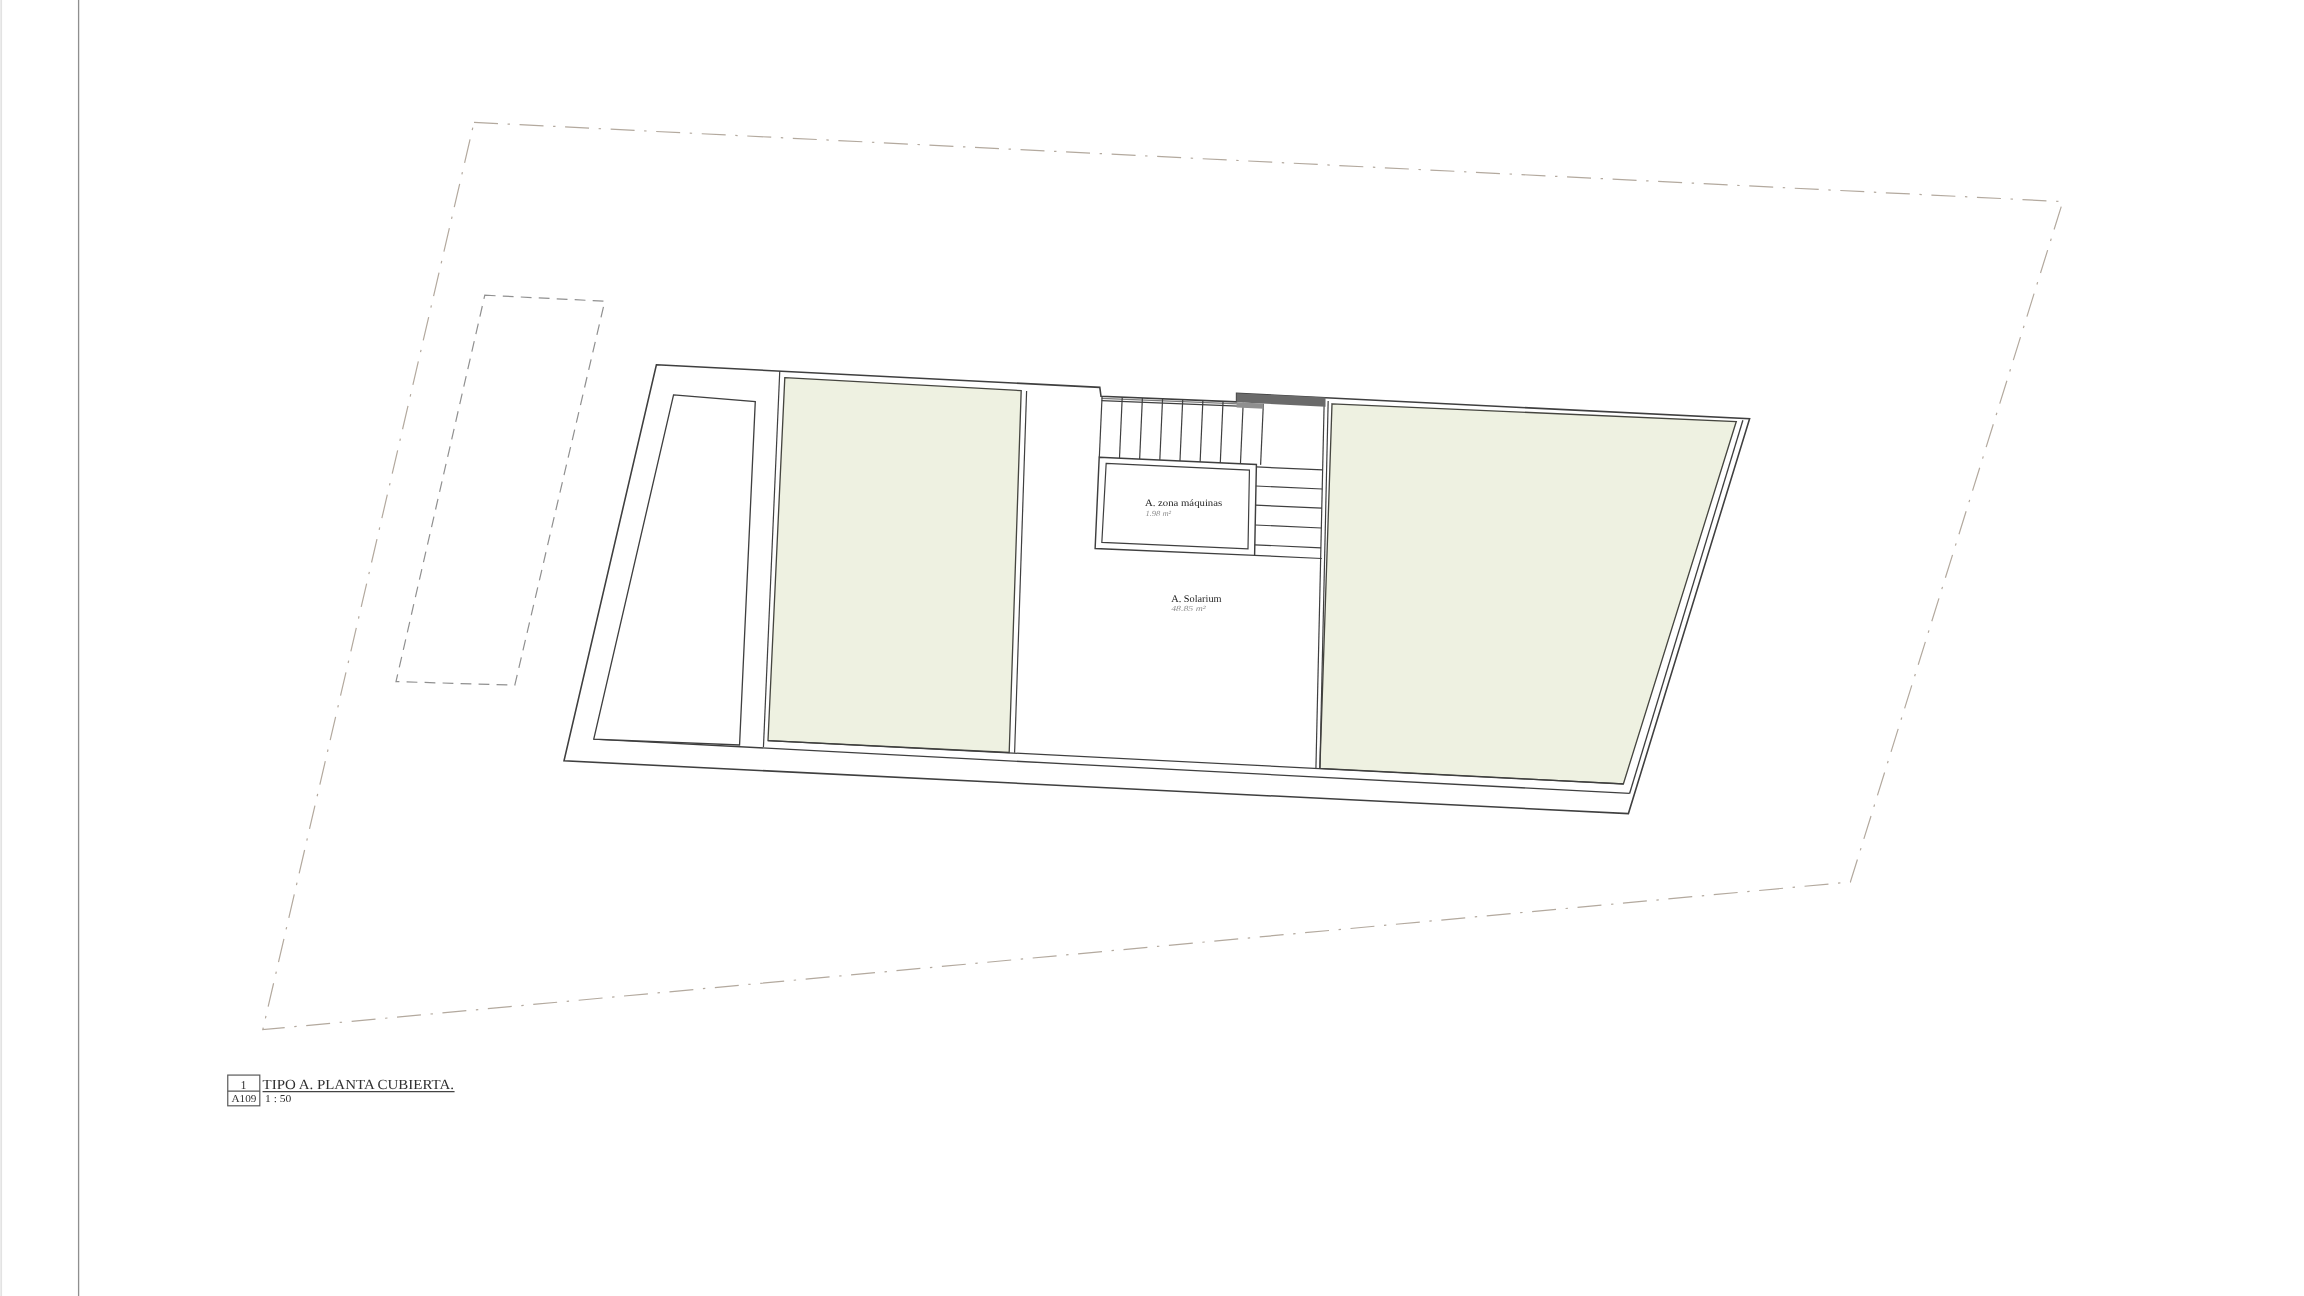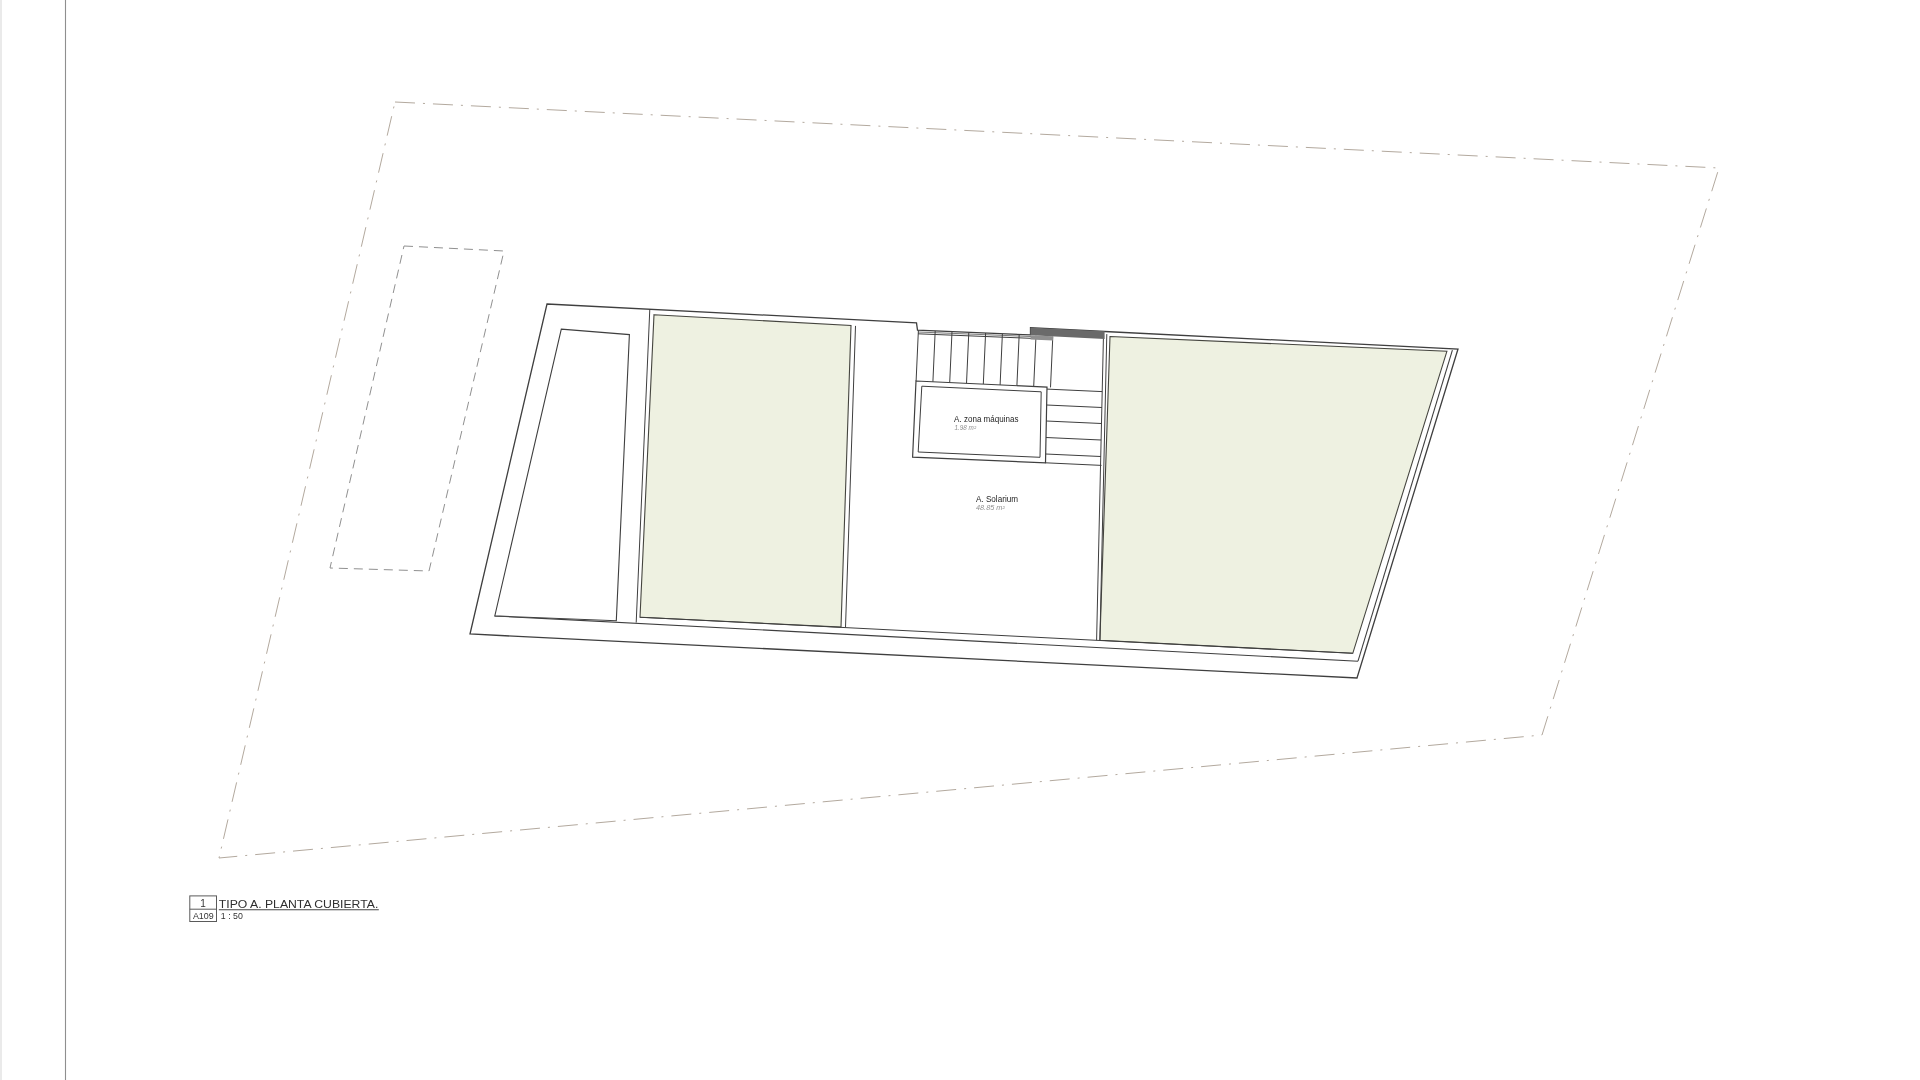--- a/index.html
+++ b/index.html
@@ -1,17 +1,17 @@
 <!DOCTYPE html>
 <html><head>
 <meta charset="utf-8">
 <style>
   html,body{margin:0;padding:0;background:#ffffff;}
   .page{position:relative;width:1884px;height:1080px;background:#ffffff;overflow:hidden;
-        font-family:Liberation Sans, sans-serif;}
+        font-family:Liberation Serif, serif;}
   svg{display:block;}
 </style>
 </head>
 <body>
 <div class="page">
 <svg width="1920" height="1080" viewBox="0 0 1920 1080" xmlns="http://www.w3.org/2000/svg">
 
 <rect x="0" y="0" width="1920" height="1080" fill="#ffffff"></rect>
 
 <line x1="1" y1="0" x2="1" y2="1080" stroke="#e3e3e3" stroke-width="1.5"></line>

